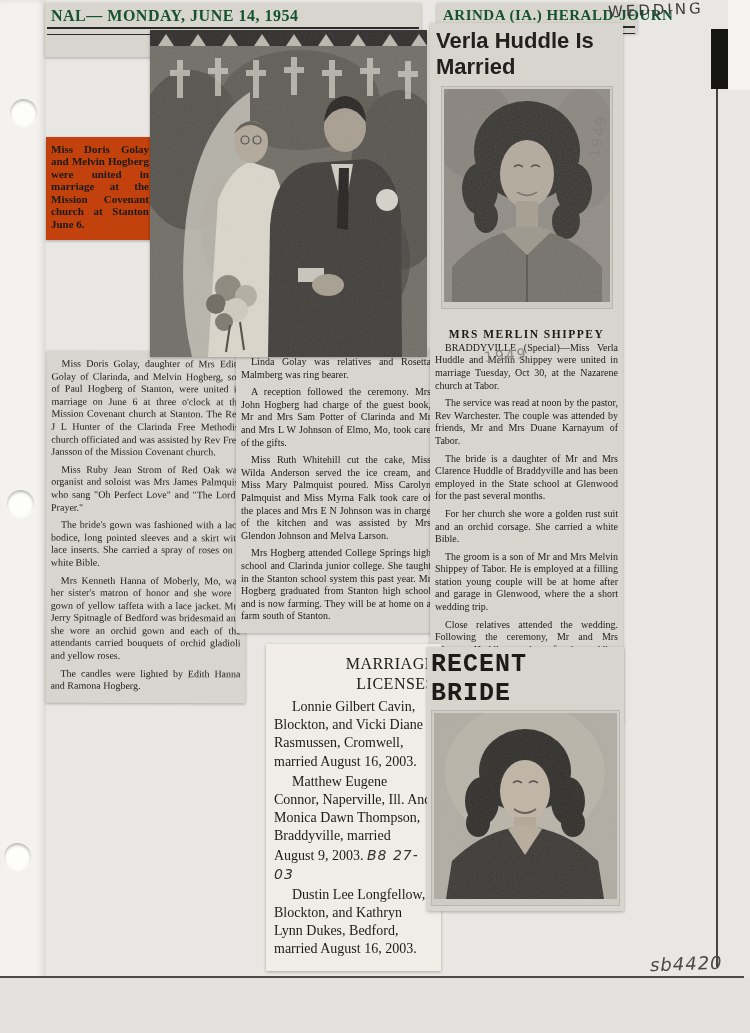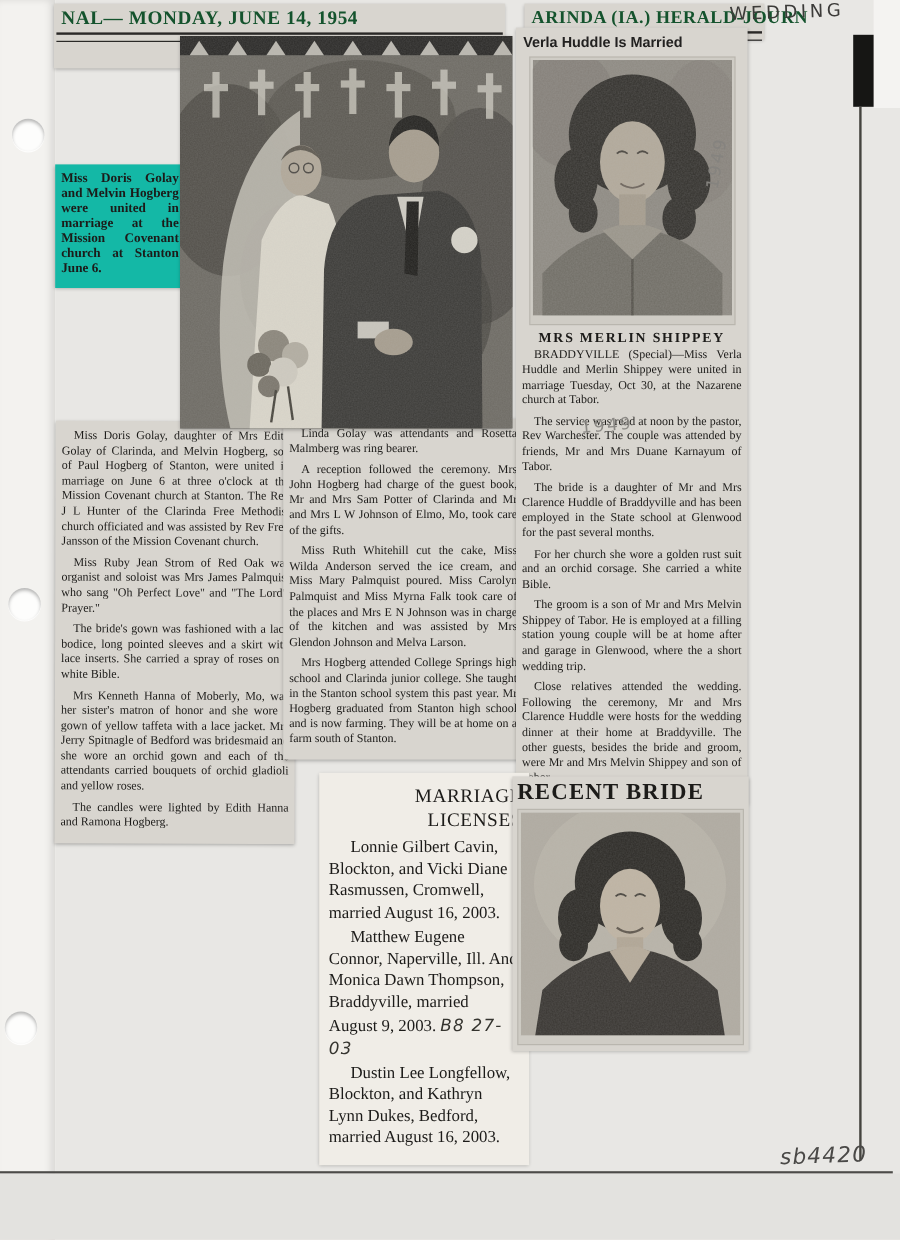--- a/index.html
+++ b/index.html
@@ -27,30 +27,30 @@
     padding:4px 6px 1px 6px;color:#14532d;}
   .mh-rule{height:5px;border-top:2px solid #2a2927;border-bottom:1px solid #2a2927;margin:1px 2px 0 2px;}
 
   .caption-bold{font-weight:bold;font-size:11px;line-height:1.13;text-align:justify;
     padding:6px 5px;color:#24231ف;}
   .col{font-size:10px;line-height:1.26;text-align:justify;padding:5px 5px;}
   .col p{margin:0 0 5px 0;text-indent:10px;}
   .col p:first-child{margin-top:2px;}
 
   .shippey-headline{font-family:"Liberation Sans", sans-serif;font-weight:bold;
-    font-size:12px;line-height:1.2;padding:5px 4px 3px 6px;color:#222120;}
+    font-size:22px;line-height:1.2;padding:5px 4px 3px 6px;color:#222120;}
   .photo-frame{margin:3px auto 2px auto;background:#cfccc5;padding:2px;box-shadow:0 0 0 1px #b9b6ae;}
   .photo-caption-center{font-weight:bold;font-size:11.5px;letter-spacing:1.5px;text-align:center;
-    margin:6px 0 2px 0;}
+    margin:20px 0 2px 0;}
 
   .lic-title{font-size:16px;line-height:1.25;text-align:right;margin:2px 0 4px 0;letter-spacing:.5px;}
   .lic-body{font-size:14px;line-height:1.3;padding:0 2px;}
   .lic-body p{margin:0 0 2px 0;text-indent:18px;}
 
-  .rb-headline{font-weight:bold;font-size:19px;letter-spacing:1px;padding:3px 2px 2px 4px;}
+  .rb-headline{font-weight:bold;font-size:25px;letter-spacing:1px;padding:3px 2px 2px 4px;font-family:Liberation Mono, monospace;}
   .rb-caption{font-weight:bold;font-size:11px;line-height:1.18;text-align:justify;padding:3px 5px 5px 5px;}
 
   
   .hand{font-family:"DejaVu Sans", sans-serif;color:#3c3b39;}
   .hand-wedding{position:absolute;left:608px;top:1px;font-size:15px;letter-spacing:3px;transform:rotate(-2deg);}
   .hand-sb{position:absolute;left:650px;top:953px;font-size:18px;font-style:italic;letter-spacing:1px;color:#4a4947;transform:rotate(-2deg);}
   .hand-year-vert{position:absolute;left:576px;top:128px;font-size:14px;color:#85837f;transform:rotate(-80deg);letter-spacing:2px;}
   .hand-year-inline{position:absolute;left:484px;top:347px;font-size:14px;color:#8b8985;transform:rotate(-5deg);letter-spacing:2px;z-index:5;}
   .hand-lic{font-family:"DejaVu Sans", sans-serif;color:#35342f;font-size:14px;letter-spacing:1px;font-style:italic;}
 </style>
@@ -162,34 +162,34 @@
       <circle cx="66" cy="274" r="10" fill="#6d695f"></circle>
         <circle cx="86" cy="280" r="12" fill="#cfcbc0"></circle>
       <circle cx="74" cy="292" r="9" fill="#7c776d"></circle>
       <line x1="80" y1="295" x2="76" y2="322" stroke="#4a473f" stroke-width="2"></line>
       <line x1="90" y1="292" x2="94" y2="320" stroke="#4a473f" stroke-width="2"></line>
     </g>
     <rect width="277" height="327" filter="url(#grain1)" opacity=".5"></rect>
   </svg>
 </div>
 
-<div class="clip" style="left:46px;top:137px;width:108px;height:103px;background:#14b8a6;">
+<div class="clip" style="left:46px;top:137px;width:108px;height:103px;background:#c2410c;">
   <div class="caption-bold">Miss Doris Golay and Melvin Hogberg were united in marriage at the Mission Covenant church at Stanton June 6.</div>
 </div>
 
 <div class="clip col" style="left:46px;top:351px;width:190px;transform:rotate(.2deg);">
   <p>Miss Doris Golay, daughter of Mrs Edith Golay of Clarinda, and Melvin Hogberg, son of Paul Hogberg of Stanton, were united in marriage on June 6 at three o'clock at the Mission Covenant church at Stanton. The Rev J L Hunter of the Clarinda Free Methodist church officiated and was assisted by Rev Fred Jansson of the Mission Covenant church.</p>
   <p>Miss Ruby Jean Strom of Red Oak was organist and soloist was Mrs James Palmquist who sang "Oh Perfect Love" and "The Lord's Prayer."</p>
   <p>The bride's gown was fashioned with a lace bodice, long pointed sleeves and a skirt with lace inserts. She carried a spray of roses on a white Bible.</p>
   <p>Mrs Kenneth Hanna of Moberly, Mo, was her sister's matron of honor and she wore a gown of yellow taffeta with a lace jacket. Mrs Jerry Spitnagle of Bedford was bridesmaid and she wore an orchid gown and each of the attendants carried bouquets of orchid gladioli and yellow roses.</p>
   <p>The candles were lighted by Edith Hanna and Ramona Hogberg.</p>
 </div>
 
 <div class="clip col" style="left:236px;top:349px;width:190px;">
-  <p>Linda Golay was attendants and Rosetta Malmberg was ring bearer.</p>
+  <p>Linda Golay was relatives and Rosetta Malmberg was ring bearer.</p>
   <p>A reception followed the ceremony. Mrs John Hogberg had charge of the guest book, Mr and Mrs Sam Potter of Clarinda and Mr and Mrs L W Johnson of Elmo, Mo, took care of the gifts.</p>
   <p>Miss Ruth Whitehill cut the cake, Miss Wilda Anderson served the ice cream, and Miss Mary Palmquist poured. Miss Carolyn Palmquist and Miss Myrna Falk took care of the places and Mrs E N Johnson was in charge of the kitchen and was assisted by Mrs Glendon Johnson and Melva Larson.</p>
   <p>Mrs Hogberg attended College Springs high school and Clarinda junior college. She taught in the Stanton school system this past year. Mr Hogberg graduated from Stanton high school and is now farming. They will be at home on a farm south of Stanton.</p>
 </div>
 
 <div class="clip" style="left:430px;top:23px;width:193px;padding-bottom:6px;">
   <div class="shippey-headline">
     <div>Verla Huddle Is Married</div>
   </div>
   <div class="photo-frame" style="width:166px;">

